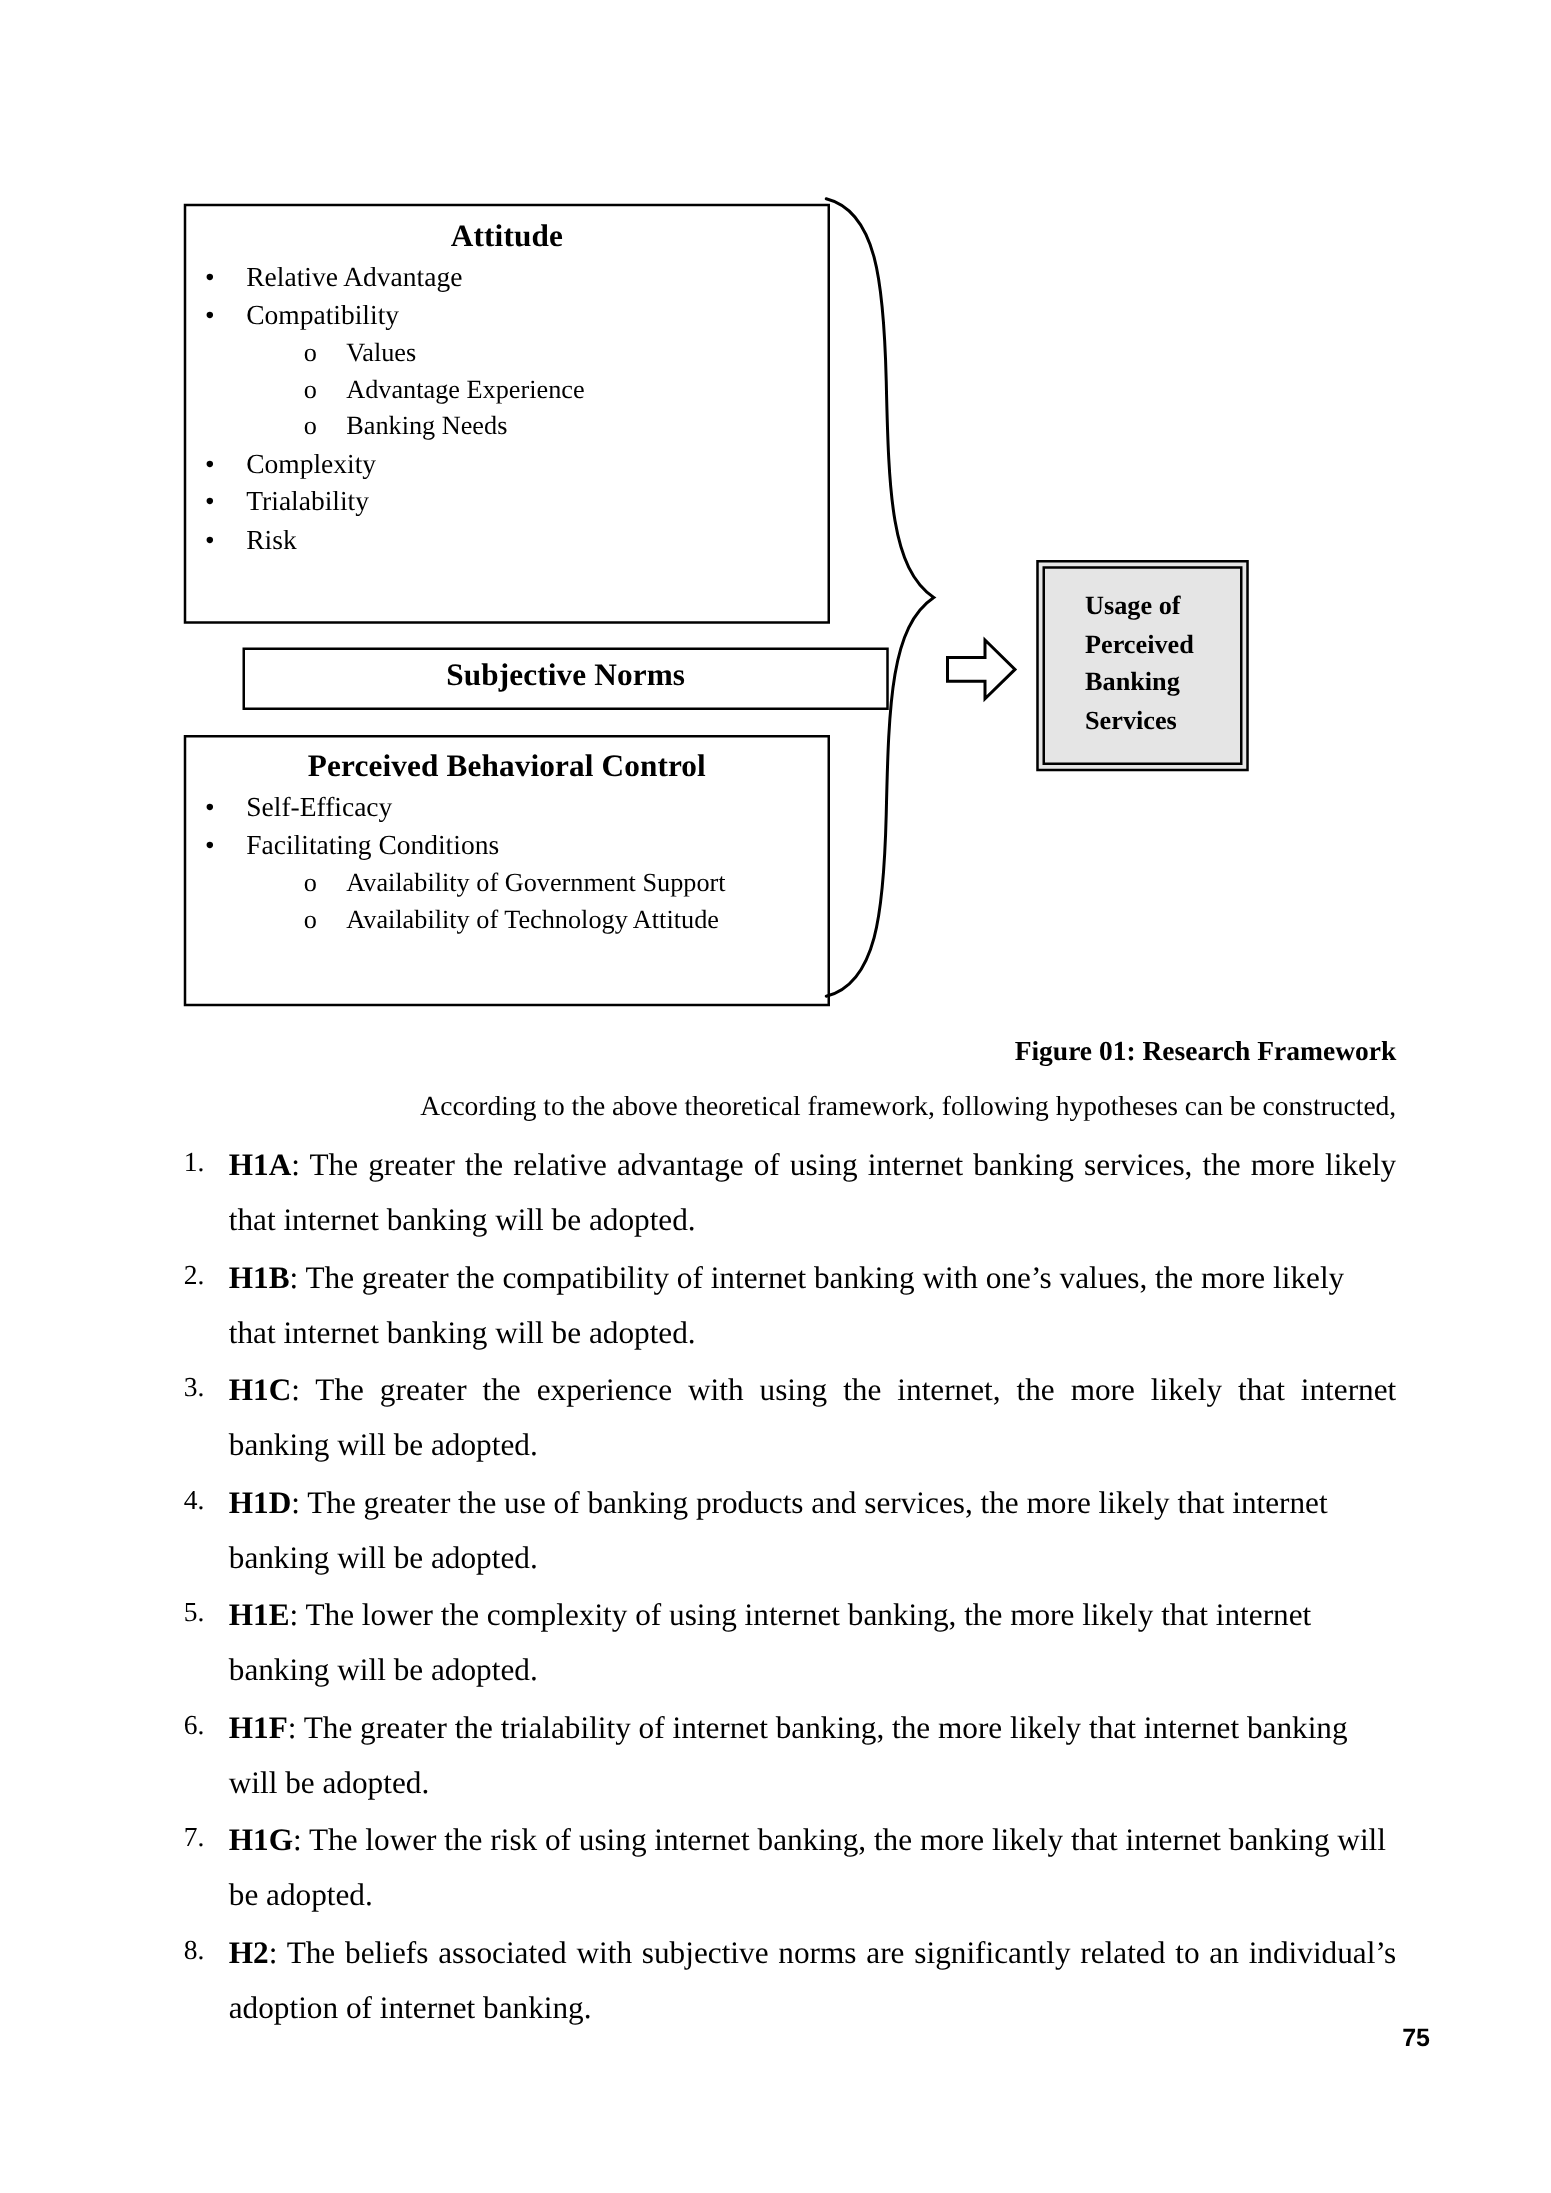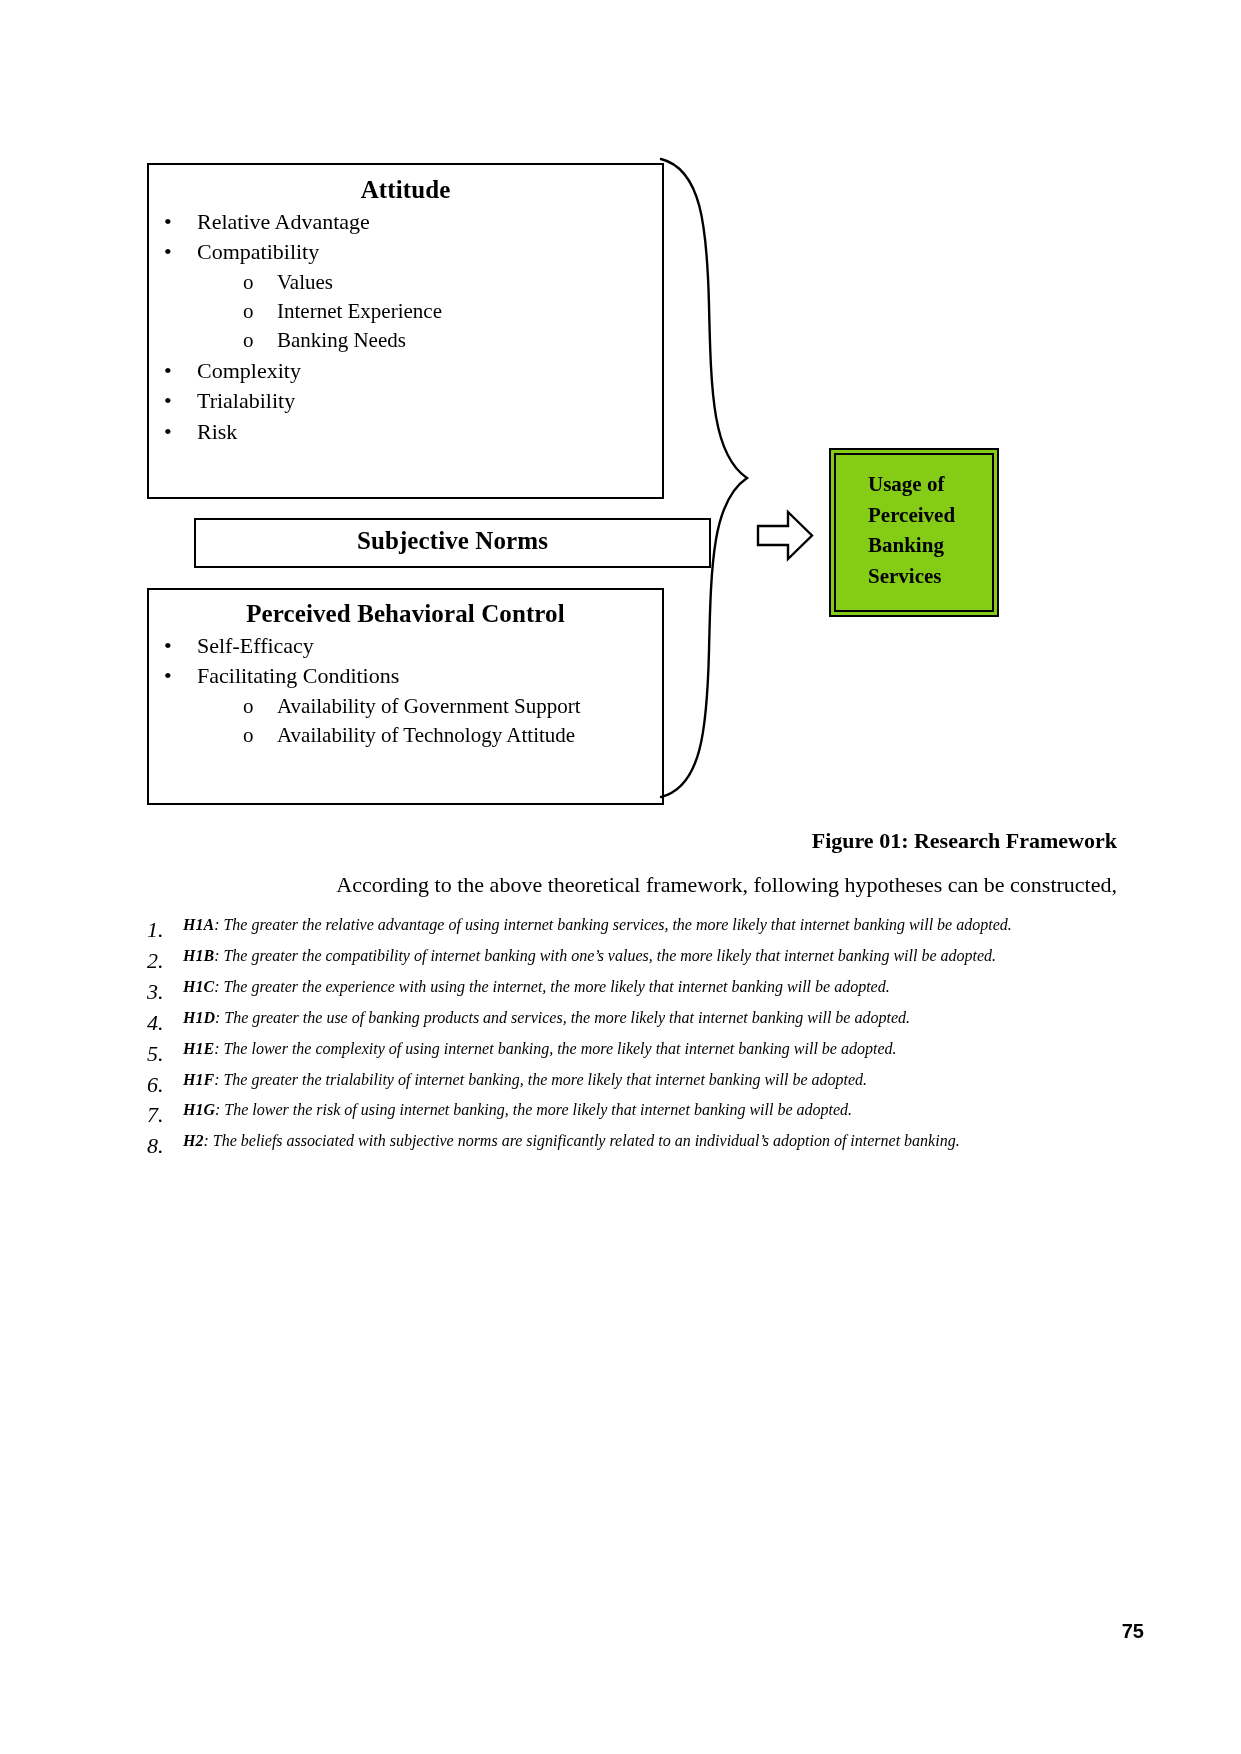--- a/index.html
+++ b/index.html
@@ -114,21 +114,21 @@
   }
 
   
   #box-usage {
     position: absolute;
     left: 829px;
     top: 448px;
     width: 170px;
     height: 169px;
     border: 2px solid #000;
-    background: #84cc16;
+    background: #e5e5e5;
     box-sizing: border-box;
     padding: 3px;
   }
   #box-usage .inner {
     border: 2px solid #000;
     width: 100%;
     height: 100%;
     box-sizing: border-box;
     padding: 14px 0 0 32px;
   }
@@ -162,24 +162,23 @@
   ol.hyps {
     list-style: none;
     margin: 0;
     padding: 0;
     counter-reset: hyp;
   }
   ol.hyps > li {
     counter-increment: hyp;
     position: relative;
     padding-left: 36px;
-    font-size: 16px;
+    font-size: 25px;
     line-height: 1.74;
     margin-bottom: 3px;
-    font-style: italic;
   }
   ol.hyps > li::before {
     content: counter(hyp) ".";
     position: absolute;
     left: 0;
     top: 0;
     font-size: 22px;
   }
   ol.hyps > li .txt { display: block; }
   ol.hyps > li.justify .txt { text-align: justify; }
@@ -200,21 +199,21 @@
 <div class="page">
 
   <div class="figure">
 
     <div class="fbox" id="box-attitude">
       <div class="box-title">Attitude</div>
       <ul class="lvl1" id="attitude-list">
           <li class="b1"><span class="bullet">•</span><span>Relative Advantage</span></li>
           <li class="b1"><span class="bullet">•</span><span>Compatibility</span><ul class="lvl2">
               <li class="b2"><span class="circ">o</span><span>Values</span></li>
-              <li class="b2"><span class="circ">o</span><span>Internet Experience</span></li>
+              <li class="b2"><span class="circ">o</span><span>Advantage Experience</span></li>
               <li class="b2"><span class="circ">o</span><span>Banking Needs</span></li>
             </ul></li>
           <li class="b1"><span class="bullet">•</span><span>Complexity</span></li>
           <li class="b1"><span class="bullet">•</span><span>Trialability</span></li>
           <li class="b1"><span class="bullet">•</span><span>Risk</span></li>
         </ul>
     </div>
 
     <div class="fbox" id="box-norms">
       <div class="box-title">Subjective Norms</div>

